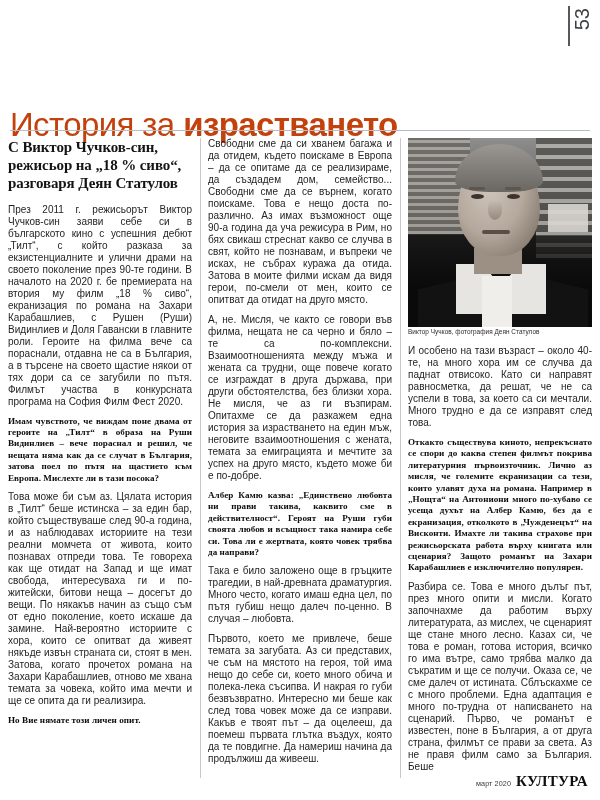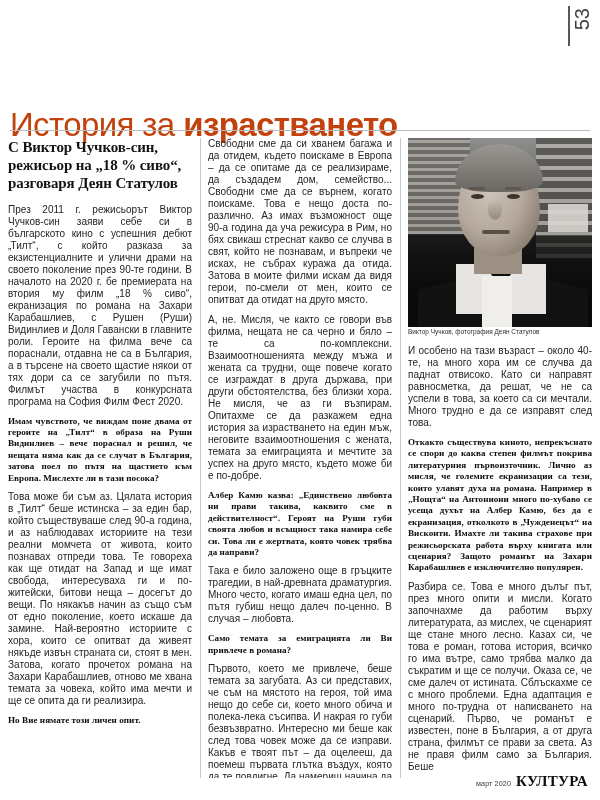--- a/index.html
+++ b/index.html
@@ -305,21 +305,20 @@
       <p class="q">Имам чувството, че виждам поне двама от героите на „Тилт“ в образа на Руши Видинлиев – вече пораснал и решил, че нещата няма как да се случат в България, затова поел по пътя на щастието към Европа. Мислехте ли в тази посока?</p>
       <p class="body">Това може би съм аз. Цялата история в „Тилт“ беше истинска – за един бар, който съществуваше след 90-а година, и аз наблюдавах историите на тези реални момчета от живота, които познавах отпреди това. Те говореха как ще отидат на Запад и ще имат свобода, интересуваха ги и по-житейски, битови неща – досегът до вещи. По някакъв начин аз също съм от едно поколение, което искаше да замине. Най-вероятно историите с хора, които се опитват да живеят някъде извън страната си, стоят в мен. Затова, когато прочетох романа на Захари Карабашлиев, отново ме хвана темата за човека, който има мечти и ще се опита да ги реализира.</p>
       <p class="q">Но Вие нямате този личен опит.</p>
     </div>
 
     <div class="col col-2">
       <p class="body">Свободни сме да си хванем багажа и да отидем, където поискаме в Европа – да се опитаме да се реализираме, да създадем дом, семейство... Свободни сме да се върнем, когато поискаме. Това е нещо доста по-различно. Аз имах възможност още 90-а година да уча режисура в Рим, но бях свикаш стреснат какво се случва в свят, който не познавам, и въпреки че исках, не събрах куража да отида. Затова в моите филми искам да видя герои, по-смели от мен, които се опитват да отидат на друго място.</p>
       <p class="body">А, не. Мисля, че както се говори във филма, нещата не са черно и бяло – те са по-комплексни. Взаимоотношенията между мъжа и жената са трудни, още повече когато се изграждат в друга държава, при други обстоятелства, без близки хора. Не мисля, че аз ги възпирам. Опитахме се да разкажем една история за израстването на един мъж, неговите взаимоотношения с жената, темата за емиграцията и мечтите за успех на друго място, където може би е по-добре.</p>
       <p class="q">Албер Камю казва: „Единствено любовта ни прави такива, каквито сме в действителност“. Героят на Руши губи своята любов и всъщност така намира себе си. Това ли е жертвата, която човек трябва да направи?</p>
       <p class="body">Така е било заложено още в гръцките трагедии, в най-древната драматургия. Много често, когато имаш една цел, по пътя губиш нещо далеч по-ценно. В случая – любовта.</p>
-      <p class="q">Само темата за емиграцията ли Ви привлече в романа?</p>
       <p class="body">Първото, което ме привлече, беше темата за загубата. Аз си представих, че съм на мястото на героя, той има нещо до себе си, което много обича и полека-лека съсипва. И накрая го губи безвъзвратно. Интересно ми беше как след това човек може да се изправи. Какъв е твоят път – да оцелееш, да поемеш първата глътка въздух, която да те повдигне. Да намериш начина да продължиш да живееш.</p>
     </div>
 
     <div class="col col-3">
 
       <div class="photo-wrap">
         <div class="photo">
           <div class="ph-bg"></div>
           <div class="ph-shelf"></div>
           <div class="ph-shelf2"></div>

